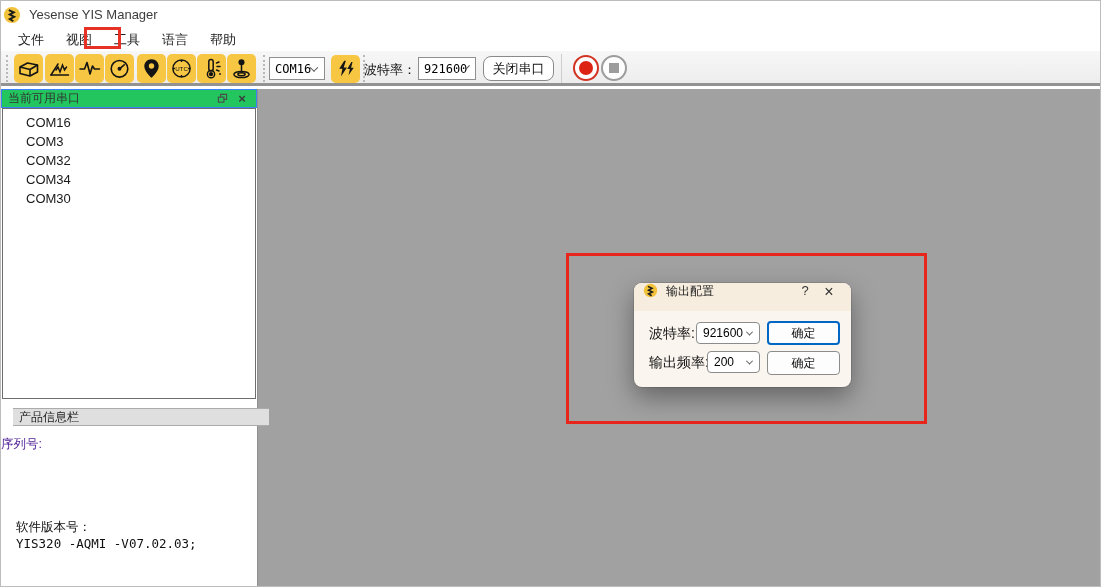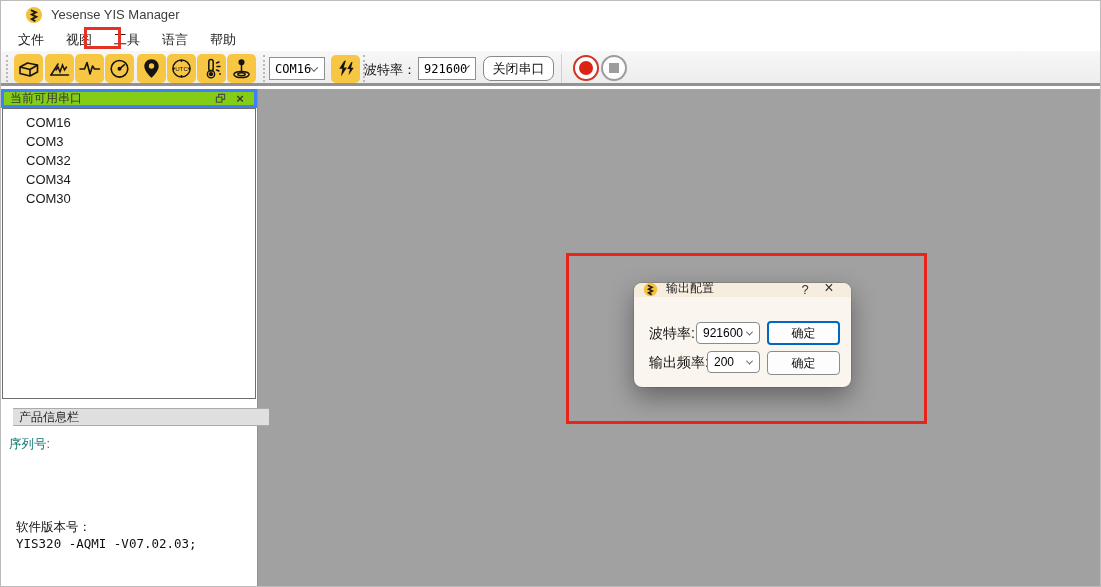--- a/index.html
+++ b/index.html
@@ -3,21 +3,21 @@
 <meta charset="utf-8">
 <style>
   * { margin:0; padding:0; box-sizing:border-box; }
   body { font-family:"Liberation Sans", sans-serif; background:#d8d8d8; }
   #window {
     position:relative; width:1101px; height:587px; background:#fff;
     overflow:hidden; border:1px solid #bcbcbc; font-family:"Liberation Sans",sans-serif;
   }
   
   .titlebar { position:absolute; left:0; top:0; right:0; height:27px; background:#fff;
-    display:flex; align-items:center; padding-left:24px; }
+    display:flex; align-items:center; padding-left:2px; }
   .app-logo { width:18px; height:18px; flex:0 0 auto; }
   .win-title { margin-left:8px; font-size:13px; color:#3d3d3d; }
   
   .menubar { position:absolute; left:0; top:27px; right:0; height:23px; background:#fff;
     display:flex; align-items:center; padding-left:10px; }
   .menu-item { font-size:13px; color:#222; padding:3px 7px; margin-right:8px; cursor:default; }
   .menu-annot { position:absolute; left:83px; top:26px; width:37px; height:22px;
     border:3px solid #e63124; pointer-events:none; }
   
   .toolbar { position:absolute; left:0; top:50px; right:0; height:35px;
@@ -47,45 +47,45 @@
   .rec-dot { width:14px; height:14px; border-radius:50%; background:#dd2314; }
   .stop-btn { position:absolute; left:600px; top:4px; width:26px; height:26px; border-radius:50%;
     border:2px solid #9c9c9c; background:#fdfdfd; display:flex; align-items:center; justify-content:center;
     cursor:pointer; }
   .stop-sq { width:10px; height:10px; background:#9c9c9c; }
   
   .main-area { position:absolute; left:257px; top:88px; right:0; bottom:0; background:#a1a1a1; }
   
   .dock { position:absolute; left:0; top:88px; width:257px; bottom:0; background:#fff;
     border-right:1px solid #8f8f8f; }
-  .dock-header { position:absolute; left:0; top:0; width:100%; height:19px; background:#84cc16;
-    border:3px solid #3b82f6; display:flex; align-items:center; padding:0 6px; }
+  .dock-header { position:absolute; left:0; top:0; width:100%; height:19px; background:#22c55e;
+    border:1px solid #3b82f6; display:flex; align-items:center; padding:0 6px; }
   .dock-header .dh-title { font-size:12px; color:#333; flex:1; }
   .dh-btn { width:16px; height:15px; display:flex; align-items:center; justify-content:center;
     cursor:pointer; margin-left:4px; }
   .port-list { position:absolute; left:1px; top:19px; width:254px; height:291px;
     border:1px solid #6e6e6e; background:#fff; padding-top:4px; }
   .port-item { font-size:13px; color:#1a1a1a; padding-left:23px; line-height:19px; cursor:pointer; }
   .info-header { position:absolute; left:12px; top:319px; width:100%; height:18px; background:#dfdfdf;
     border-top:1px solid #ababab; border-bottom:1px solid #ababab; display:flex; align-items:center;
     padding:0 6px; font-size:12px; color:#222; }
-  .serial-row { position:absolute; left:8px; top:347px; font-size:12.5px; color:#0f766e;
+  .serial-row { position:absolute; left:0; top:347px; font-size:12.5px; color:#4c1d95;
     display:flex; align-items:baseline; }
   .version-row { position:absolute; left:8px; top:430px; font-size:12.5px; color:#111;
     display:flex; align-items:baseline;flex-direction:column; }
   .info-val { font-family:"DejaVu Sans Mono",monospace; margin-left:7px; font-size:12.5px; }
   
   .annot-rect { position:absolute; left:565px; top:252px; width:361px; height:171px;
     border:3px solid #e8251a; pointer-events:none; }
   
   .dialog { position:absolute; left:633px; top:282px; width:217px; height:104px;
     background:#faf5ee; border-radius:8px;
     box-shadow:0 10px 26px rgba(0,0,0,.38), 0 0 0 1px rgba(0,0,0,.10); }
-  .dlg-title { height:14px; background:#f6eddf; border-radius:8px 8px 0 0; display:flex;
-    align-items:flex-end; padding:0 9px; }
+  .dlg-title { height:28px; background:#f6eddf; border-radius:8px 8px 0 0; display:flex;
+    align-items:flex-start; padding:0 9px; }
   .dlg-logo { width:15px; height:15px; }
   .dlg-title-text { font-size:12px; color:#222; margin-left:8px; flex:1; }
   .dlg-help { font-size:13px; color:#333; width:22px; text-align:center; cursor:pointer; }
   .dlg-close { font-size:16px; color:#333; width:26px; text-align:center; cursor:pointer; }
   .dlg-label { position:absolute; font-size:14px; color:#111; }
   .dlg-sel { position:absolute; height:22px; background:#fff; border:1px solid #8c8c8c;
     border-radius:4px; display:flex; align-items:center; padding-left:6px; font-size:12px;
     cursor:pointer; }
   .dlg-sel .chev { width:5px; height:5px; border-right:1.3px solid #555; border-bottom:1.3px solid #555;
     transform:rotate(45deg) translate(-1px,-1px); margin-left:auto; margin-right:7px; }

